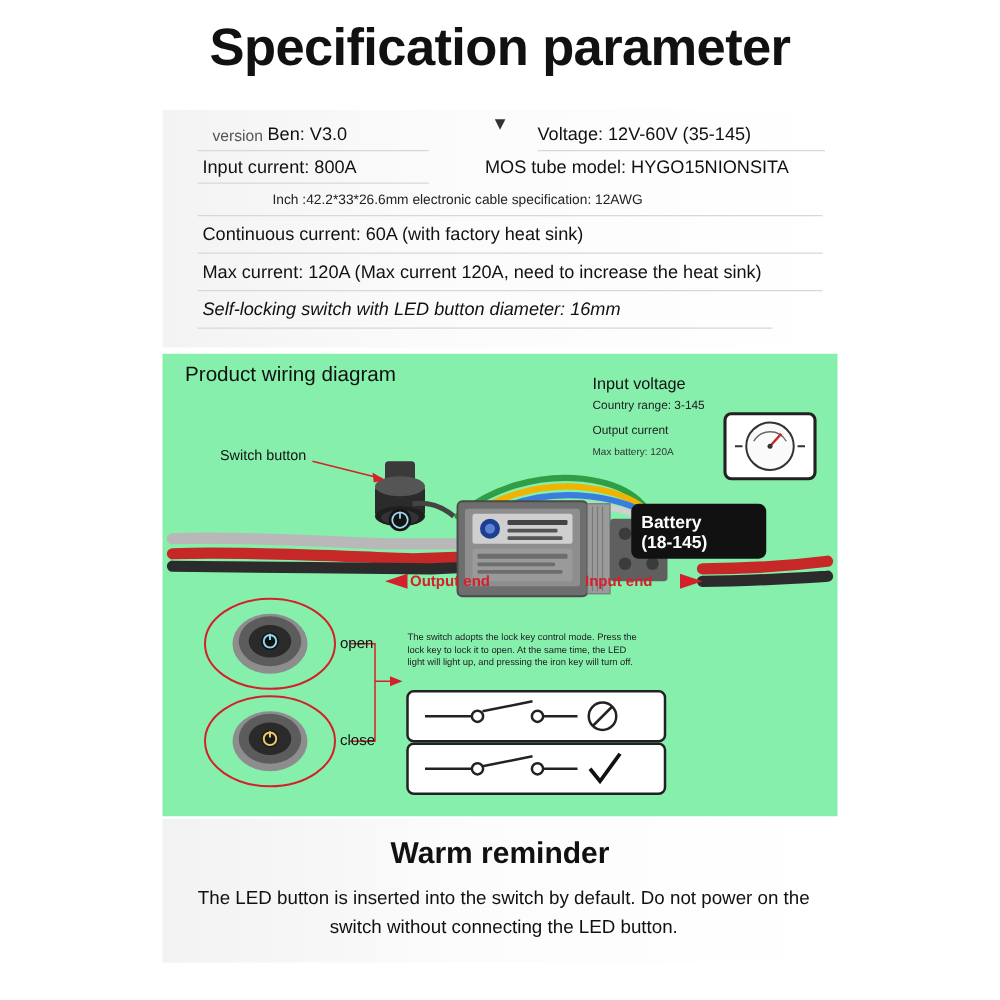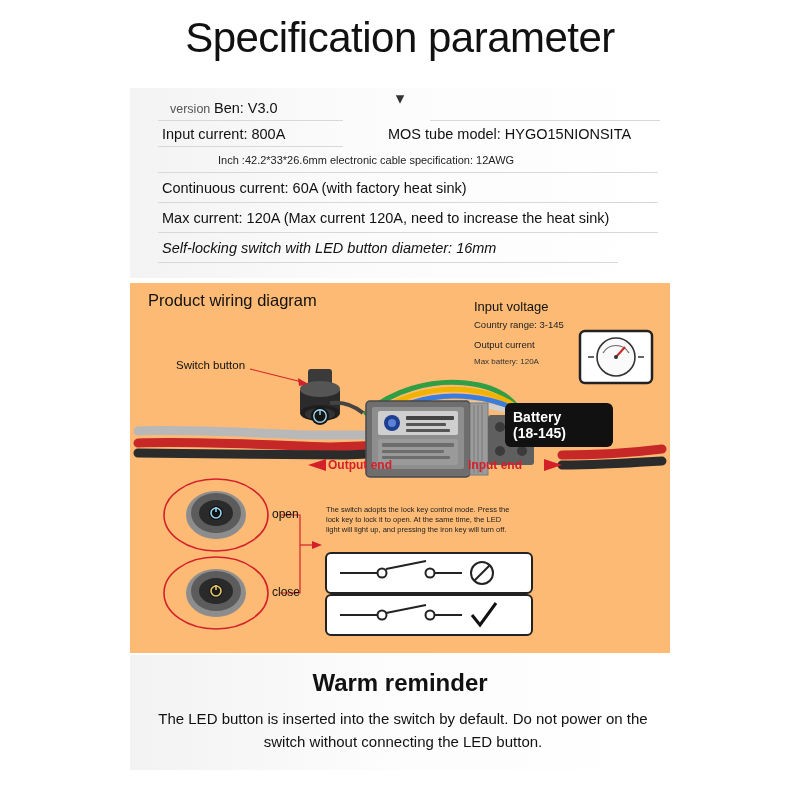--- a/index.html
+++ b/index.html
@@ -21,21 +21,21 @@
   }
 
   
   .main-title {
     position: absolute;
     left: 0;
     top: 14px;
     width: 800px;
     text-align: center;
     font-size: 42px;
-    font-weight: normal;
+    font-weight: bold;
     letter-spacing: -0.5px;
     color: #111;
   }
 
   
   .spec-block {
     position: absolute;
     left: 130px;
     top: 88px;
     width: 540px;
@@ -70,21 +70,21 @@
     background: #d8d8d8;
   }
 
   
   .diagram {
     position: absolute;
     left: 130px;
     top: 283px;
     width: 540px;
     height: 370px;
-    background: #fdba74;
+    background: #86efac;
   }
   .diagram-title {
     position: absolute;
     left: 18px;
     top: 8px;
     font-size: 16.5px;
     color: #111;
   }
   .lbl {
     position: absolute;
@@ -171,20 +171,21 @@
     <div class="rule" style="left:28px; top:58px; width:185px;"></div>
     <div class="rule" style="left:300px; top:32px; width:230px;"></div>
     <div class="rule" style="left:28px; top:84px; width:500px;"></div>
     <div class="rule" style="left:28px; top:114px; width:500px;"></div>
     <div class="rule" style="left:28px; top:144px; width:500px;"></div>
     <div class="rule" style="left:28px; top:174px; width:460px;"></div>
 
     <div class="spec-row spec-small" style="left:40px; top:14px; color:#555;">version</div>
     <div class="spec-row" style="left:84px; top:12px;">Ben: V3.0</div>
 
+    <div class="spec-row" style="left:300px; top:12px;">Voltage: 12V-60V (35-145)</div>
 
     <div class="spec-row" style="left:32px; top:38px;">Input current: 800A</div>
 
     <div class="spec-row" style="left:258px; top:38px;">MOS tube model: HYGO15NIONSITA</div>
 
     <div class="spec-row spec-tiny" style="left:88px; top:66px;">Inch :42.2*33*26.6mm electronic cable specification: 12AWG</div>
 
     <div class="spec-row" style="left:32px; top:92px;">Continuous current: 60A (with factory heat sink)</div>
 
     <div class="spec-row" style="left:32px; top:122px;">Max current: 120A (Max current 120A, need to increase the heat sink)</div>

